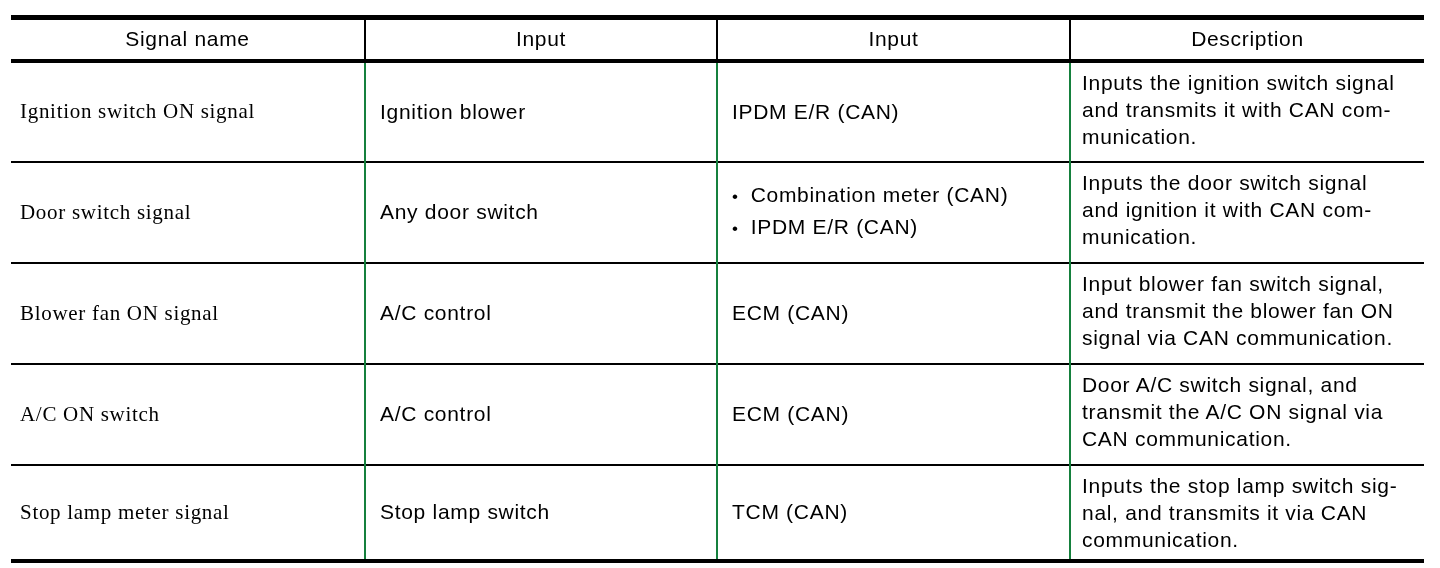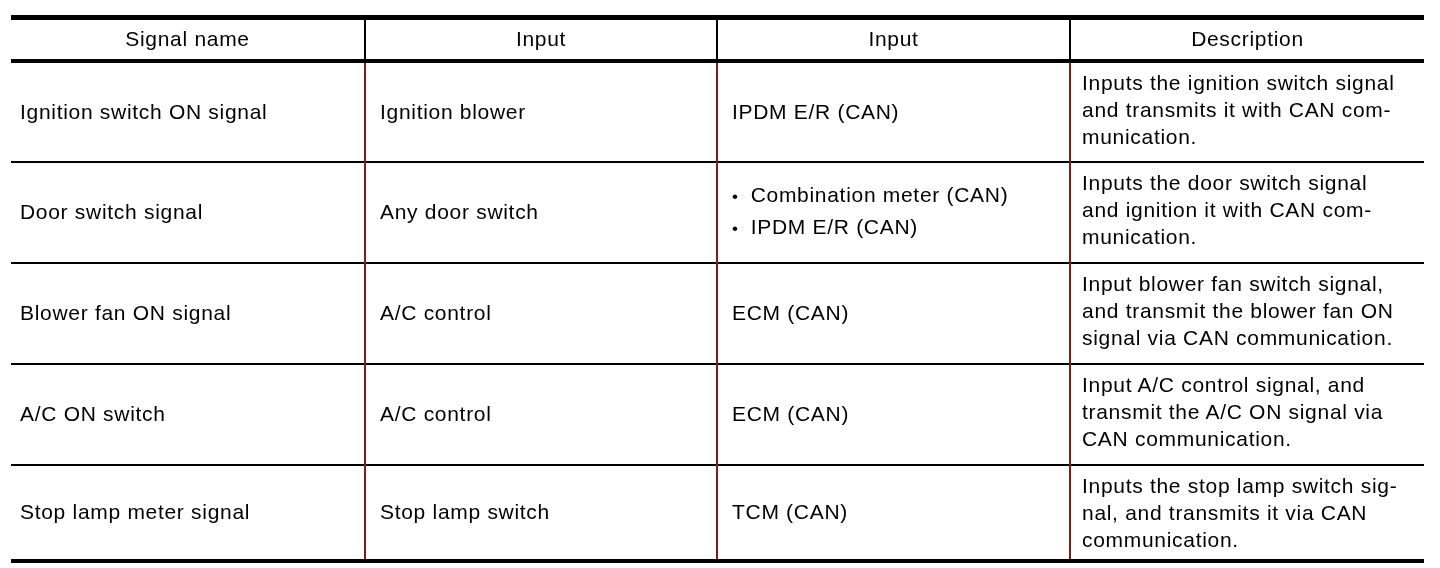--- a/index.html
+++ b/index.html
@@ -36,25 +36,25 @@
     border-left: 2px solid #000;
     padding: 2px 6px;
   }
   th:first-child { border-left: none; }
 
   tbody tr { height: 101px; }
   tbody tr:last-child { height: 96px; }
 
   td {
     border-top: 2px solid #000;
-    border-left: 2px solid #7f1d1d;
+    border-left: 2px solid #15803d;
     vertical-align: middle;
     padding: 4px 10px 4px 14px;
   }
-  td:first-child { border-left: none; padding-left: 9px; }
+  td:first-child { border-left: none; padding-left: 9px; font-family: Liberation Serif, serif; }
 
   td.desc-cell {
     vertical-align: top;
     padding: 6px 8px 4px 11px;
     line-height: 27px;
     white-space: pre-line;
   }
 
   .bullet-line {
     display: flex;
@@ -117,21 +117,21 @@
         <td>A/C control</td>
         <td>ECM (CAN)</td>
         <td class="desc-cell">Input blower fan switch signal,
 and transmit the blower fan ON
 signal via CAN communication.</td>
       </tr>
       <tr>
         <td>A/C ON switch</td>
         <td>A/C control</td>
         <td>ECM (CAN)</td>
-        <td class="desc-cell">Input A/C control signal, and
+        <td class="desc-cell">Door A/C switch signal, and
 transmit the A/C ON signal via
 CAN communication.</td>
       </tr>
       <tr>
         <td>Stop lamp meter signal</td>
         <td>Stop lamp switch</td>
         <td>TCM (CAN)</td>
         <td class="desc-cell">Inputs the stop lamp switch sig-
 nal, and transmits it via CAN
 communication.</td>

